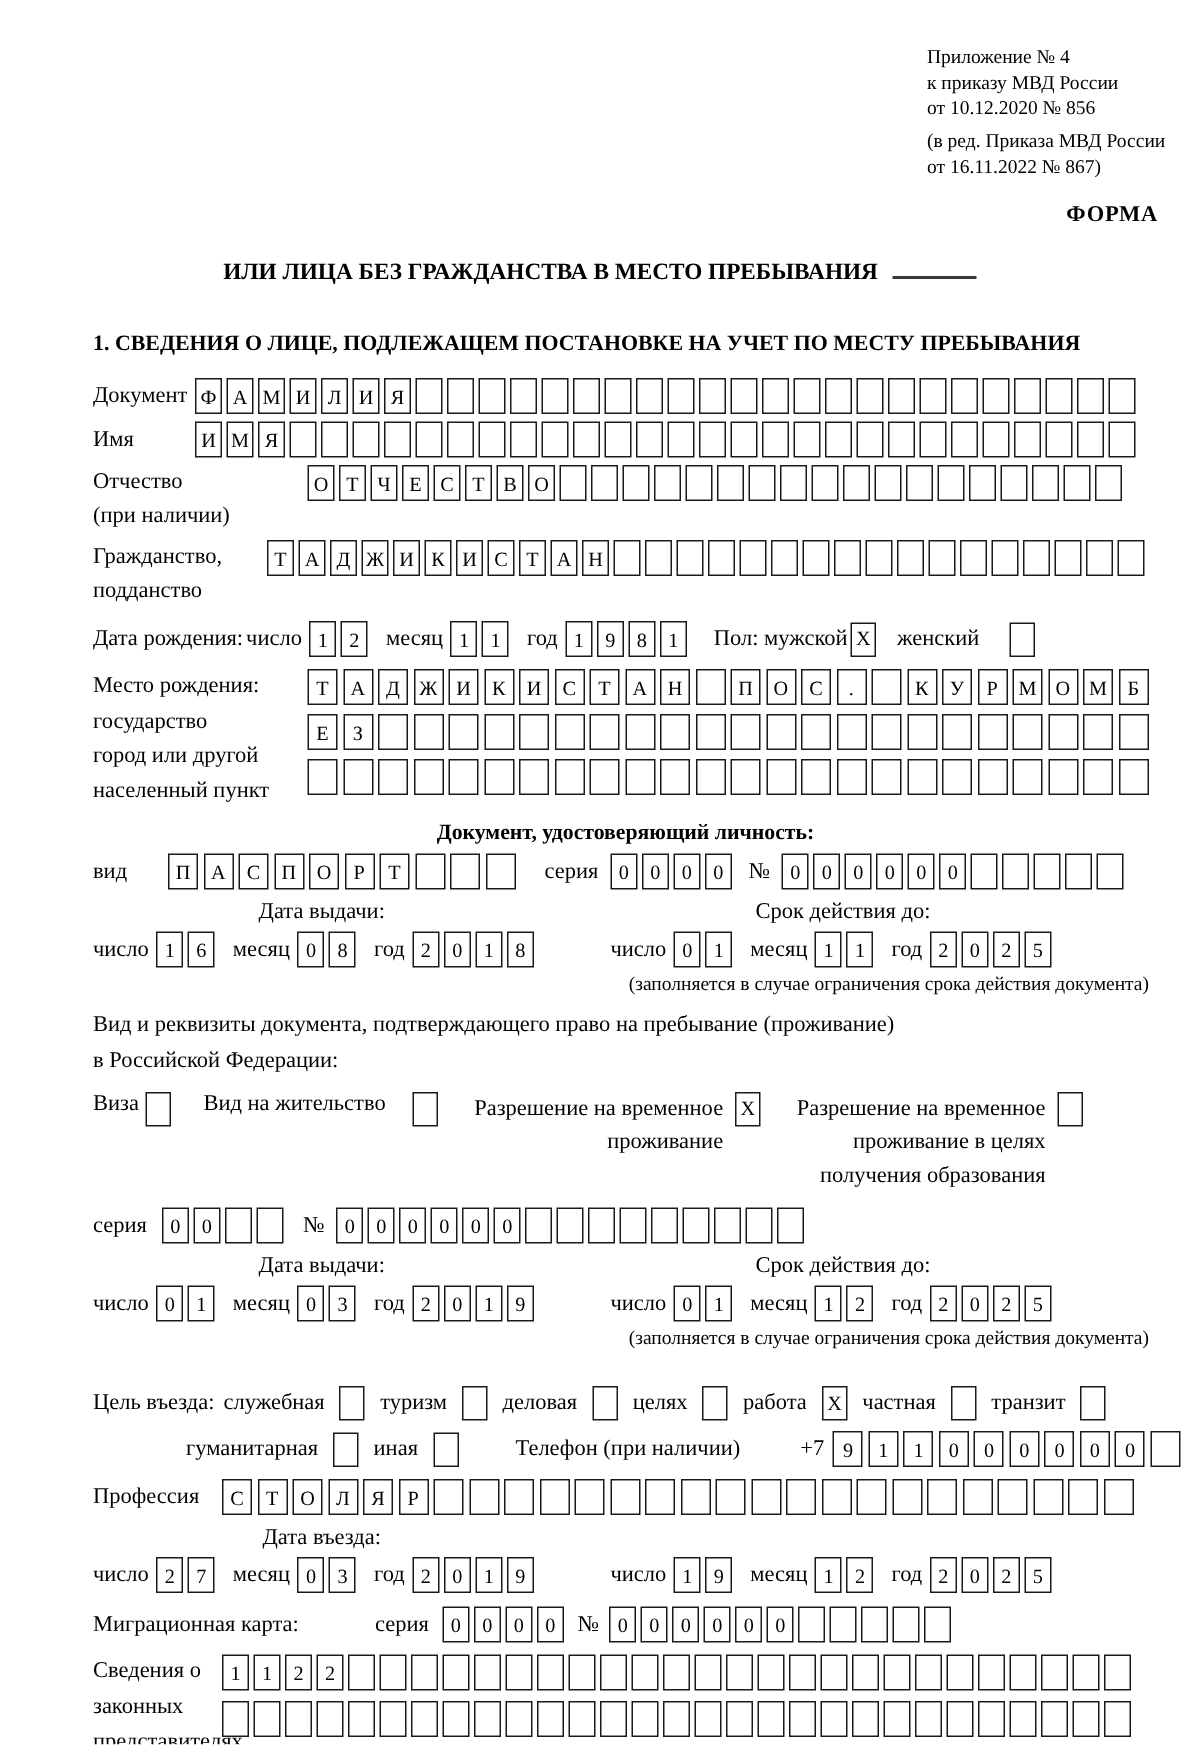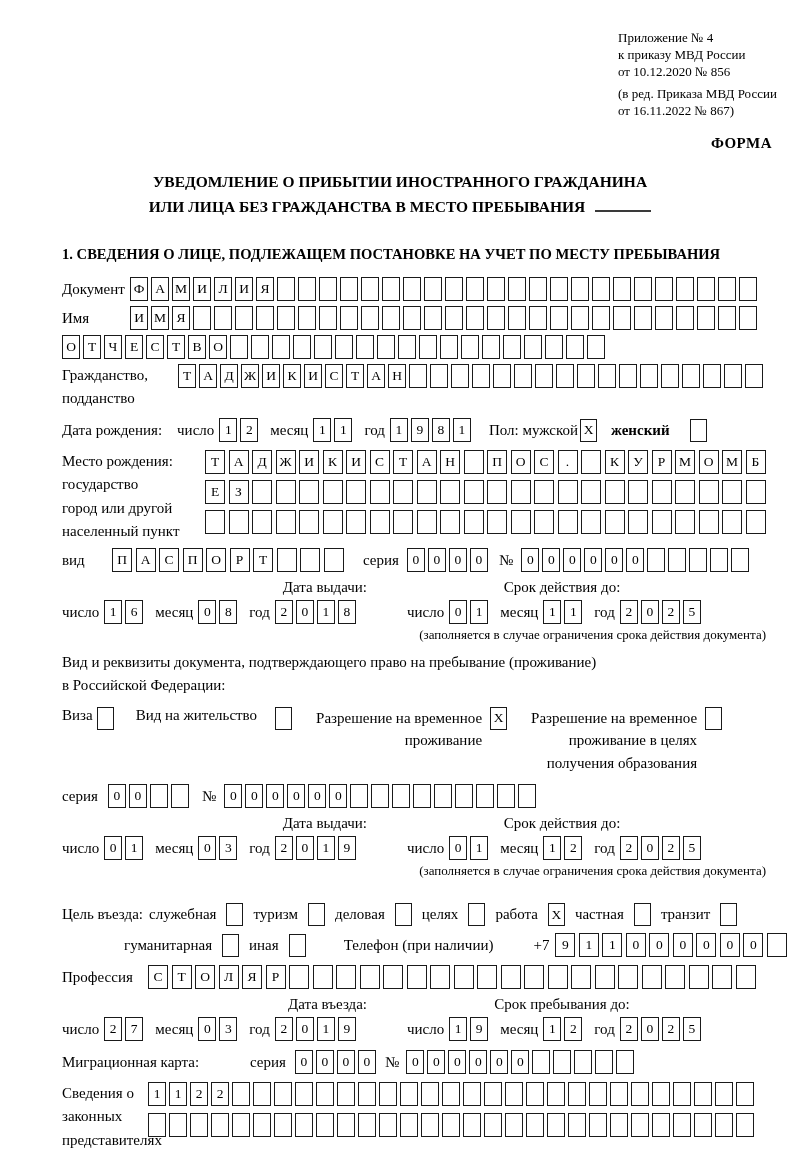--- a/index.html
+++ b/index.html
@@ -27,21 +27,21 @@
         display:flex;align-items:center;justify-content:center;font-size:13.5px;line-height:1;background:#fff;}
   .w20 .cell{width:20px;margin-right:3.5px;}
   .chk{box-sizing:border-box;flex:0 0 auto;width:17px;height:23px;border:1.6px solid #1a1a1a;
        display:inline-flex;align-items:center;justify-content:center;font-size:13.5px;background:#fff;}
 
   
   .dg{display:flex;align-items:center;flex:0 0 auto;}
   .dg .lbl{margin-right:5px;}
   .dg .cells{margin-right:9px;}
   .heads{display:flex;font-size:15px;margin-top:7px;}
-  .head-l{width:345px;text-align:right;box-sizing:border-box;padding-right:40px;}
+  .head-l{width:345px;text-align:center;box-sizing:border-box;padding-right:40px;}
   .head-r{width:310px;text-align:center;}
   .twocol{display:flex;margin-top:4px;align-items:center;}
   .col-l{width:345px;display:flex;align-items:center;}
   .note{font-size:13px;text-align:right;margin-top:3px;padding-right:6px;}
 
   
   .doc-title{text-align:center;font-weight:bold;font-size:14.5px;margin-top:8px;}
   .intro{font-size:15px;margin-top:8px;line-height:1.55;}
 
   
@@ -69,21 +69,20 @@
     <div>Приложение № 4</div>
     <div>к приказу МВД России</div>
     <div>от 10.12.2020 № 856</div>
     <div class="gap"></div>
     <div>(в ред. Приказа МВД России</div>
     <div>от 16.11.2022 № 867)</div>
   </div>
   <div class="form-label">ФОРМА</div>
 
   <div class="title">
-    <div>УВЕДОМЛЕНИЕ О ПРИБЫТИИ ИНОСТРАННОГО ГРАЖДАНИНА</div>
     <div><span>ИЛИ ЛИЦА БЕЗ ГРАЖДАНСТВА В МЕСТО ПРЕБЫВАНИЯ</span><span class="underline"></span></div>
   </div>
 
   <div class="sec1">1. СВЕДЕНИЯ О ЛИЦЕ, ПОДЛЕЖАЩЕМ ПОСТАНОВКЕ НА УЧЕТ ПО МЕСТУ ПРЕБЫВАНИЯ</div>
 
   <div class="row">
     <span class="lbl w68">Документ</span>
     <span class="cells">
         <span class="cell">Ф</span>
         <span class="cell">А</span>
@@ -148,20 +147,24 @@
         <span class="cell"></span>
         <span class="cell"></span>
         <span class="cell"></span>
         <span class="cell"></span>
         <span class="cell"></span>
         <span class="cell"></span>
       </span>
   </div>
 
   <div class="row top">
+    <span class="lblcol w143">
+      <div>Отчество</div>
+      <div>(при наличии)</div>
+    </span>
     <span class="cells">
         <span class="cell">О</span>
         <span class="cell">Т</span>
         <span class="cell">Ч</span>
         <span class="cell">Е</span>
         <span class="cell">С</span>
         <span class="cell">Т</span>
         <span class="cell">В</span>
         <span class="cell">О</span>
         <span class="cell"></span>
@@ -216,21 +219,21 @@
         <span class="cell"></span>
         <span class="cell"></span>
         <span class="cell"></span>
         <span class="cell"></span>
         <span class="cell"></span>
         <span class="cell"></span>
       </span>
   </div>
 
   <div class="row" style="margin-top:9px;">
-    <span class="lbl" style="margin-right:15px;">Дата рождения:</span>
+    <span class="lbl" style="margin-right:2px;">Дата рождения:</span>
     <span class="dg">
       <span class="lbl">число</span>
       <span class="cells">
           <span class="cell">1</span>
           <span class="cell">2</span>
         </span>
       <span class="lbl">месяц</span>
       <span class="cells">
           <span class="cell">1</span>
           <span class="cell">1</span>
@@ -238,21 +241,21 @@
       <span class="lbl">год</span>
       <span class="cells">
           <span class="cell">1</span>
           <span class="cell">9</span>
           <span class="cell">8</span>
           <span class="cell">1</span>
         </span>
     </span>
     <span class="lbl" style="margin-left:6px;margin-right:2px;">Пол: мужской</span>
     <span class="chk">X</span>
-    <span class="lbl" style="margin-left:14px;margin-right:20px;font-weight:bold;">женский</span>
+    <span class="lbl" style="margin-left:14px;margin-right:20px;">женский</span>
     <span class="chk"></span>
   </div>
 
   <div class="row top" style="margin-top:8px;">
     <span class="lblcol w143" style="line-height:1.55;">
       <div>Место рождения:</div>
       <div>государство</div>
       <div>город или другой</div>
       <div>населенный пункт</div>
     </span>
@@ -331,20 +334,21 @@
           <span class="cell"></span>
           <span class="cell"></span>
           <span class="cell"></span>
           <span class="cell"></span>
           <span class="cell"></span>
           <span class="cell"></span>
         </div>
     </span>
   </div>
 
+  <div class="doc-title">Документ, удостоверяющий личность:</div>
 
   <div class="row">
     <span class="lbl" style="width:50px;">вид</span>
     <span class="cells w20">
         <span class="cell">П</span>
         <span class="cell">А</span>
         <span class="cell">С</span>
         <span class="cell">П</span>
         <span class="cell">О</span>
         <span class="cell">Р</span>
@@ -592,21 +596,20 @@
         <span class="cell"></span>
         <span class="cell"></span>
         <span class="cell"></span>
         <span class="cell"></span>
         <span class="cell"></span>
       </span>
   </div>
 
   <div class="heads">
     <span class="head-l">Дата въезда:</span>
-    <span class="head-r">Срок пребывания до:</span>
   </div>
   <div class="twocol">
     <span class="col-l dg">
       <span class="lbl">число</span>
       <span class="cells">
           <span class="cell">2</span>
           <span class="cell">7</span>
         </span>
       <span class="lbl">месяц</span>
       <span class="cells">

